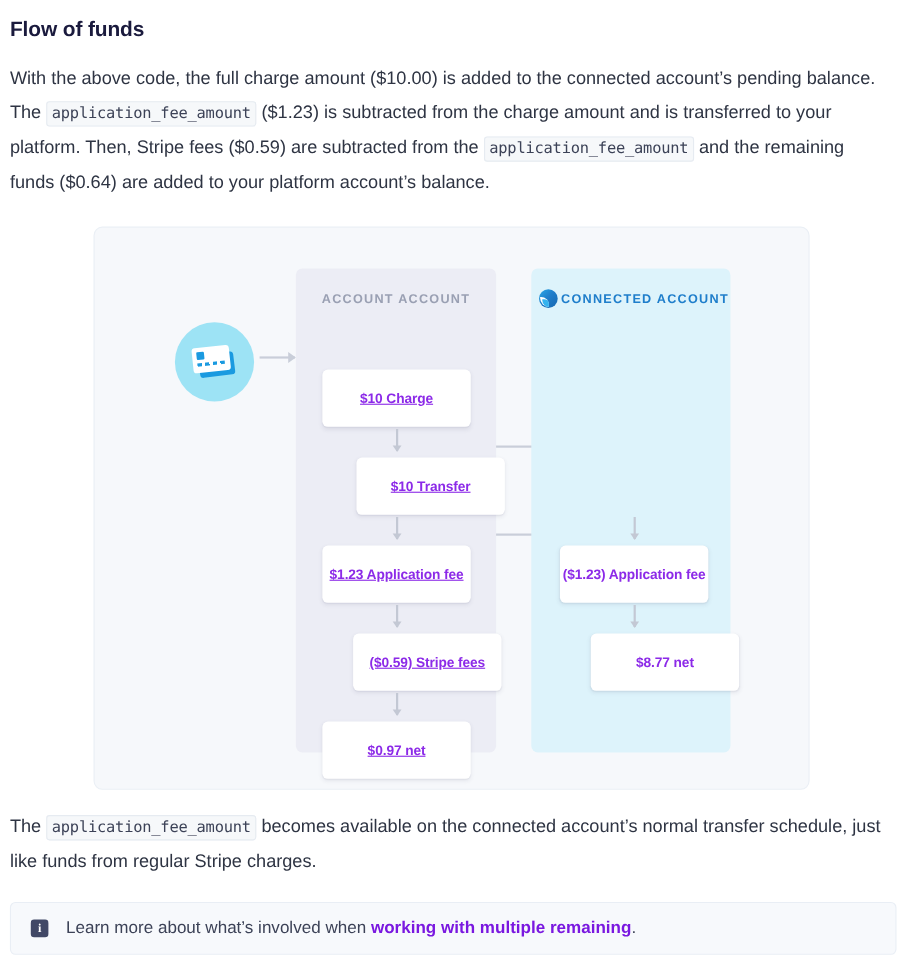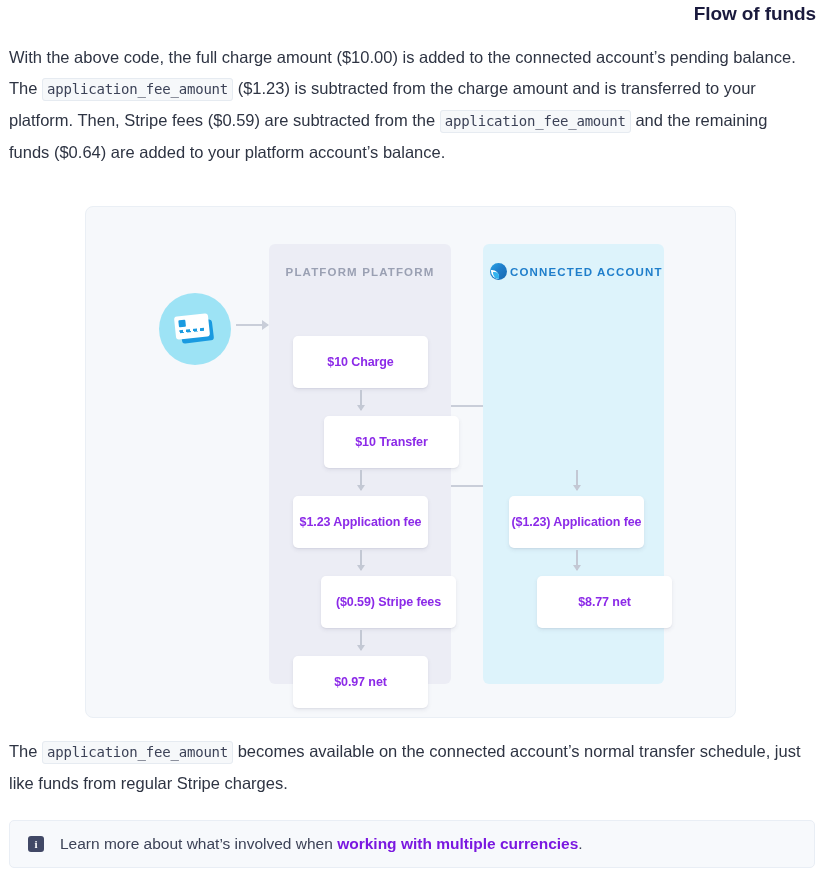--- a/index.html
+++ b/index.html
@@ -15,23 +15,22 @@
   }
 
   
   .page { padding: 0 8px; box-sizing: border-box; }
 
   .section-heading {
     font-size: 19px;
     font-weight: 700;
     color: #1a1a3d;
     margin: 0;
-    padding: 3px 0 0 1px;
+    padding: 17px 0 0 1px;
     letter-spacing: -0.1px;
-    text-align: right;
   }
 
   .para {
     font-size: 16.5px;
     line-height: 31px;
     color: #2e3443;
     margin: 17px 0 0 1px;
     max-width: 792px;
   }
 
@@ -126,21 +125,21 @@
     border-radius: 5px;
     box-shadow: 0 2px 4px rgba(50,60,90,0.09), 0 1px 1px rgba(50,60,90,0.05);
     display: flex;
     align-items: center;
     justify-content: center;
     font-size: 12.5px;
     font-weight: 600;
     color: #8c2ae8;
     letter-spacing: -0.1px;
   }
-  .col-platform .node { left: 24px; }
+  .col-platform .node { left: 24px; text-decoration: underline; }
   .col-connected .node { left: 26px; }
 
   .r1 { top: 92px; }
   .r2 { top: 172px; margin-left: 31px; }
   .r3 { top: 252px; text-align: right; }
   .r4 { top: 332px; margin-left: 28px; }
   .r5 { top: 412px; }
 
   
   .varrow {
@@ -284,21 +283,21 @@
 
     <div class="harrow right" style="left:343px; top:198px; width:80px;">
       <div class="head"></div>
     </div>
 
     <div class="harrow left" style="left:343px; top:278px; width:80px;">
       <div class="head"></div>
     </div>
 
     <div class="col col-platform">
-      <div class="col-title">PLATFORM PLATFORM</div>
+      <div class="col-title">ACCOUNT ACCOUNT</div>
 
       <div class="node r1">$10 Charge</div>
       <div class="varrow" style="left:91px; top:146px; height:20px;"></div>
 
       <div class="node r2">$10 Transfer</div>
       <div class="varrow" style="left:91px; top:226px; height:20px;"></div>
 
       <div class="node r3">$1.23 Application fee</div>
       <div class="varrow" style="left:91px; top:306px; height:20px;"></div>
 
@@ -320,16 +319,16 @@
       <div class="node r4">$8.77 net</div>
     </div>
   </div>
 
   <p class="para" style="position:absolute; left:9px; top:736px; margin:0;"><span>The </span><code class="inline">application_fee_amount</code><span> becomes available on the connected account’s normal transfer schedule, just like funds from regular Stripe charges.</span></p>
 
   <div class="callout">
     <div class="info-icon">
         <span>i</span>
       </div>
-    <div class="callout-text"><span>Learn more about what’s involved when </span><a href="#">working with multiple currencies</a><span>.</span></div>
+    <div class="callout-text"><span>Learn more about what’s involved when </span><a href="#">working with multiple remaining</a><span>.</span></div>
   </div>
 
 </div>
 
 </body></html>

